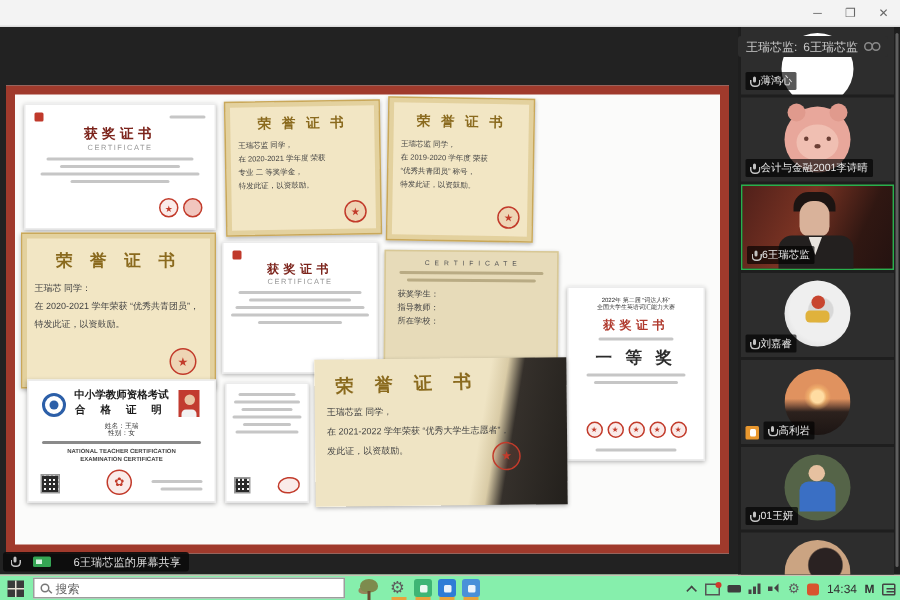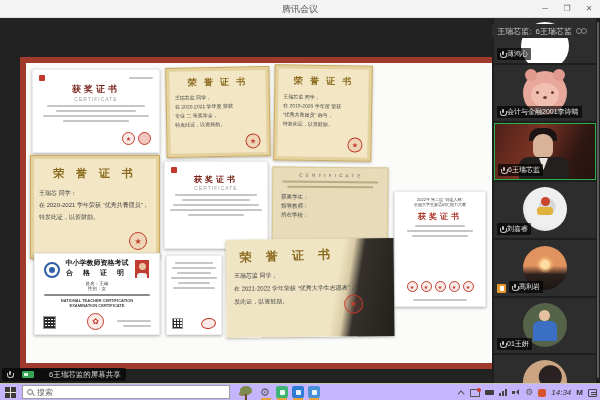--- a/index.html
+++ b/index.html
@@ -26,21 +26,21 @@
   .sharebar span { font-size:7.5px; color:#ddd; white-space:nowrap;padding-left:12px; }
   .shareico { width:8px; height:7px; background:#35a554; border-radius:1px; position:relative; }
   .shareico::after { content:""; position:absolute; left:2px; top:2px; width:4px; height:3px; background:#d8f3e0; }
 
   
   .mic { width:5px; height:7px; position:relative; display:inline-block; flex:0 0 auto; }
   .mic::before { content:""; position:absolute; left:1.5px; top:0; width:2px; height:4px; background:#c2c2c2; border-radius:1px; }
   .mic::after { content:""; position:absolute; left:0; top:2px; width:5px; height:4px; border:1px solid #c2c2c2; border-top:none; border-radius:0 0 3px 3px; }
 
   
-  .collage { position:absolute; left:20px; top:39px; width:482px; height:312px; background:#fbfbfa; border:6px solid #a03a2c; z-index:1; }
+  .collage { position:absolute; left:4px; top:39px; width:482px; height:312px; background:#fbfbfa; border:6px solid #a03a2c; z-index:1; }
   .cin { position:absolute; inset:0; }
   .cert { position:absolute; box-shadow:0 1px 3px rgba(0,0,0,.3); overflow:hidden; }
   .white { background:#fff; border:1px solid #ececec; }
   .cream { background:#f2e6c4; border:1px solid #c9a85a; box-shadow:inset 0 0 0 3px rgba(201,168,90,.35), 0 1px 3px rgba(0,0,0,.3); }
   .tan   { background:#e7dbb9; border:1px solid #d8c896; }
   .ct-red { text-align:center; font-weight:bold; color:#7c241c; letter-spacing:3px; font-size:9px; }
   .ct-gold { text-align:center; font-weight:bold; color:#8a6a1e; letter-spacing:2px; font-size:9px; font-family:"DejaVu Serif",serif; }
   .csub { text-align:center; font-size:5px; color:#999; letter-spacing:1px; }
   .ln { height:2px; background:#c6c6c6; border-radius:1px; margin:3px auto 0; }
   .lng { background:#b9ab84; }
@@ -78,21 +78,21 @@
   .av-girl { top:5px; width:44px; height:44px; background:radial-gradient(circle at 62% 38%, #2a2222 0 11px, transparent 12px), #cba482; }
 
   
   .vid { position:absolute; inset:0; background:linear-gradient(115deg,#50201a 0%,#7a3323 40%,#301712 75%,#241210); }
   .v-head { position:absolute; left:38px; top:10px; width:20px; height:24px; background:#d9b29a; border-radius:9px 9px 7px 7px; }
   .v-hair { position:absolute; left:34px; top:4px; width:28px; height:13px; background:#1c1412; border-radius:10px 10px 0 0; }
   .v-body { position:absolute; left:24px; top:33px; width:50px; height:24px; background:#23201f; border-radius:9px 9px 0 0; }
   .v-shirt { position:absolute; left:44px; top:34px; width:9px; height:12px; background:#e8e4de; clip-path:polygon(0 0,100% 0,50% 100%); }
 
   
-  .taskbar { position:absolute; left:0; top:383px; width:600px; height:17px; background:#c4b5fd; border-top:1px solid #c9c2b5; }
+  .taskbar { position:absolute; left:0; top:383px; width:600px; height:17px; background:#86efac; border-top:1px solid #c9c2b5; }
   .winlogo { position:absolute; left:5px; top:3px; width:11px; height:11px; background:linear-gradient(#e7e1d6,#e7e1d6) 50% 50%/11px 1px no-repeat, linear-gradient(#e7e1d6,#e7e1d6) 50% 50%/1px 11px no-repeat, #3a3a3a; }
   .searchbox { position:absolute; left:22px; top:1px; width:208px; height:14px; background:#fff; border:1px solid #9d9d9d; display:flex; align-items:center; gap:4px; padding-left:4px; }
   .searchbox span { font-size:8px; color:#666; }
   .mag { width:6px; height:6px; border:1px solid #777; border-radius:50%; position:relative; flex:0 0 auto; }
   .mag::after { content:""; position:absolute; width:3px; height:1px; background:#777; right:-3px; bottom:-1px; transform:rotate(45deg); }
   .tree { position:absolute; left:238px; top:2px; width:16px; height:14px; }
   .tree::before { content:""; position:absolute; left:2px; top:0; width:12px; height:9px; background:#7d8b4d; border-radius:50% 50% 45% 45%; box-shadow:-3px 3px 0 -2px #96845a; }
   .tree::after { content:""; position:absolute; left:7px; top:8px; width:2px; height:6px; background:#6a4c32; }
   .tbicon { position:absolute; top:2px; width:12px; height:12px; border-radius:2px; }
   .tbicon::after { content:""; position:absolute; left:3.5px; top:3.5px; width:5px; height:5px; background:rgba(255,255,255,.9); border-radius:1px; }
@@ -103,30 +103,29 @@
   .tr-pic { width:10px; height:8px; border:1px solid #555; position:relative; }
   .tr-pic::after { content:""; position:absolute; right:-2px; top:-2px; width:4px; height:4px; background:#d03a2c; border-radius:50%; }
   .tr-batt { width:9px; height:5px; background:#3d3d3d; border-radius:1px; }
   .tr-net { width:8px; height:7px; position:relative; }
   .tr-net i { position:absolute; bottom:0; width:2px; background:#444; }
   .tr-net i:nth-child(1){ left:0; height:3px; } .tr-net i:nth-child(2){ left:3px; height:5px; } .tr-net i:nth-child(3){ left:6px; height:7px; }
   .tr-vol { width:8px; height:7px; position:relative; }
   .tr-vol::before { content:""; position:absolute; left:0; top:2px; width:3px; height:3px; background:#444; }
   .tr-vol::after { content:""; position:absolute; left:2px; top:0; border:3.5px solid transparent; border-right-color:#444; border-left-width:2px; }
   .tr-shield { width:8px; height:8px; background:#d8542e; border-radius:2px; }
-  .tr-time { font-size:8px; color:#333;font-style:italic; }
+  .tr-time { font-size:8px; color:#333; }
   .tr-ime { font-size:8px; font-weight:bold; color:#333; }
   .tr-ac { width:9px; height:8px; border:1px solid #444; border-radius:1px; position:relative; }
   .tr-ac::after { content:""; position:absolute; left:1.5px; top:2px; width:5px; height:1px; background:#444; box-shadow:0 2px 0 #444; }
 </style>
 </head>
 <body>
 
 <div class="titlebar">
-  <div class="wtitle">腾讯会议</div>
   <div class="wctl wmin">─</div>
   <div class="wctl wmax">❐</div>
   <div class="wctl wclose">✕</div>
 </div>
 
 <div class="app">
 
   <div class="speakerbox">
     <span>王瑞芯监:</span>
     <span>6王瑞芯监</span>
@@ -200,20 +199,21 @@
         <div class="dstar" style="position:absolute;left:44px;bottom:8px">★</div>
         <div class="dstar" style="position:absolute;right:18px;bottom:8px">★</div>
         <div class="ln lng" style="position:absolute;right:8px;bottom:4px;width:34px;margin:0"></div>
       </div>
 
       <div class="cert white" style="left:368px;top:128px;width:92px;height:116px">
         <div style="font-size:4px;color:#333;text-align:center;margin-top:5px">2022年 第二届 “词达人杯”</div>
         <div style="font-size:4px;color:#333;text-align:center">全国大学生英语词汇能力大赛</div>
         <div class="ct-red" style="font-size:8px;margin-top:4px;color:#b03a2e">获奖证书</div>
         <div class="ln" style="width:56%"></div>
+        <div style="font-size:11px;font-weight:bold;color:#2b2b2b;text-align:center;letter-spacing:3px;margin-top:4px">一 等 奖</div>
         <div class="ln" style="width:74%"></div>
         <div class="ln" style="width:62%"></div>
         <div style="position:absolute;bottom:14px;left:0;right:0;display:flex;justify-content:center;gap:3px">
           <div class="seal" style="position:static;width:11px;height:11px;font-size:5px">★</div>
           <div class="seal" style="position:static;width:11px;height:11px;font-size:5px">★</div>
           <div class="seal" style="position:static;width:11px;height:11px;font-size:5px">★</div>
           <div class="seal" style="position:static;width:11px;height:11px;font-size:5px">★</div>
           <div class="seal" style="position:static;width:11px;height:11px;font-size:5px">★</div>
         </div>
         <div class="ln" style="position:absolute;bottom:5px;left:20%;width:60%;margin:0"></div>

